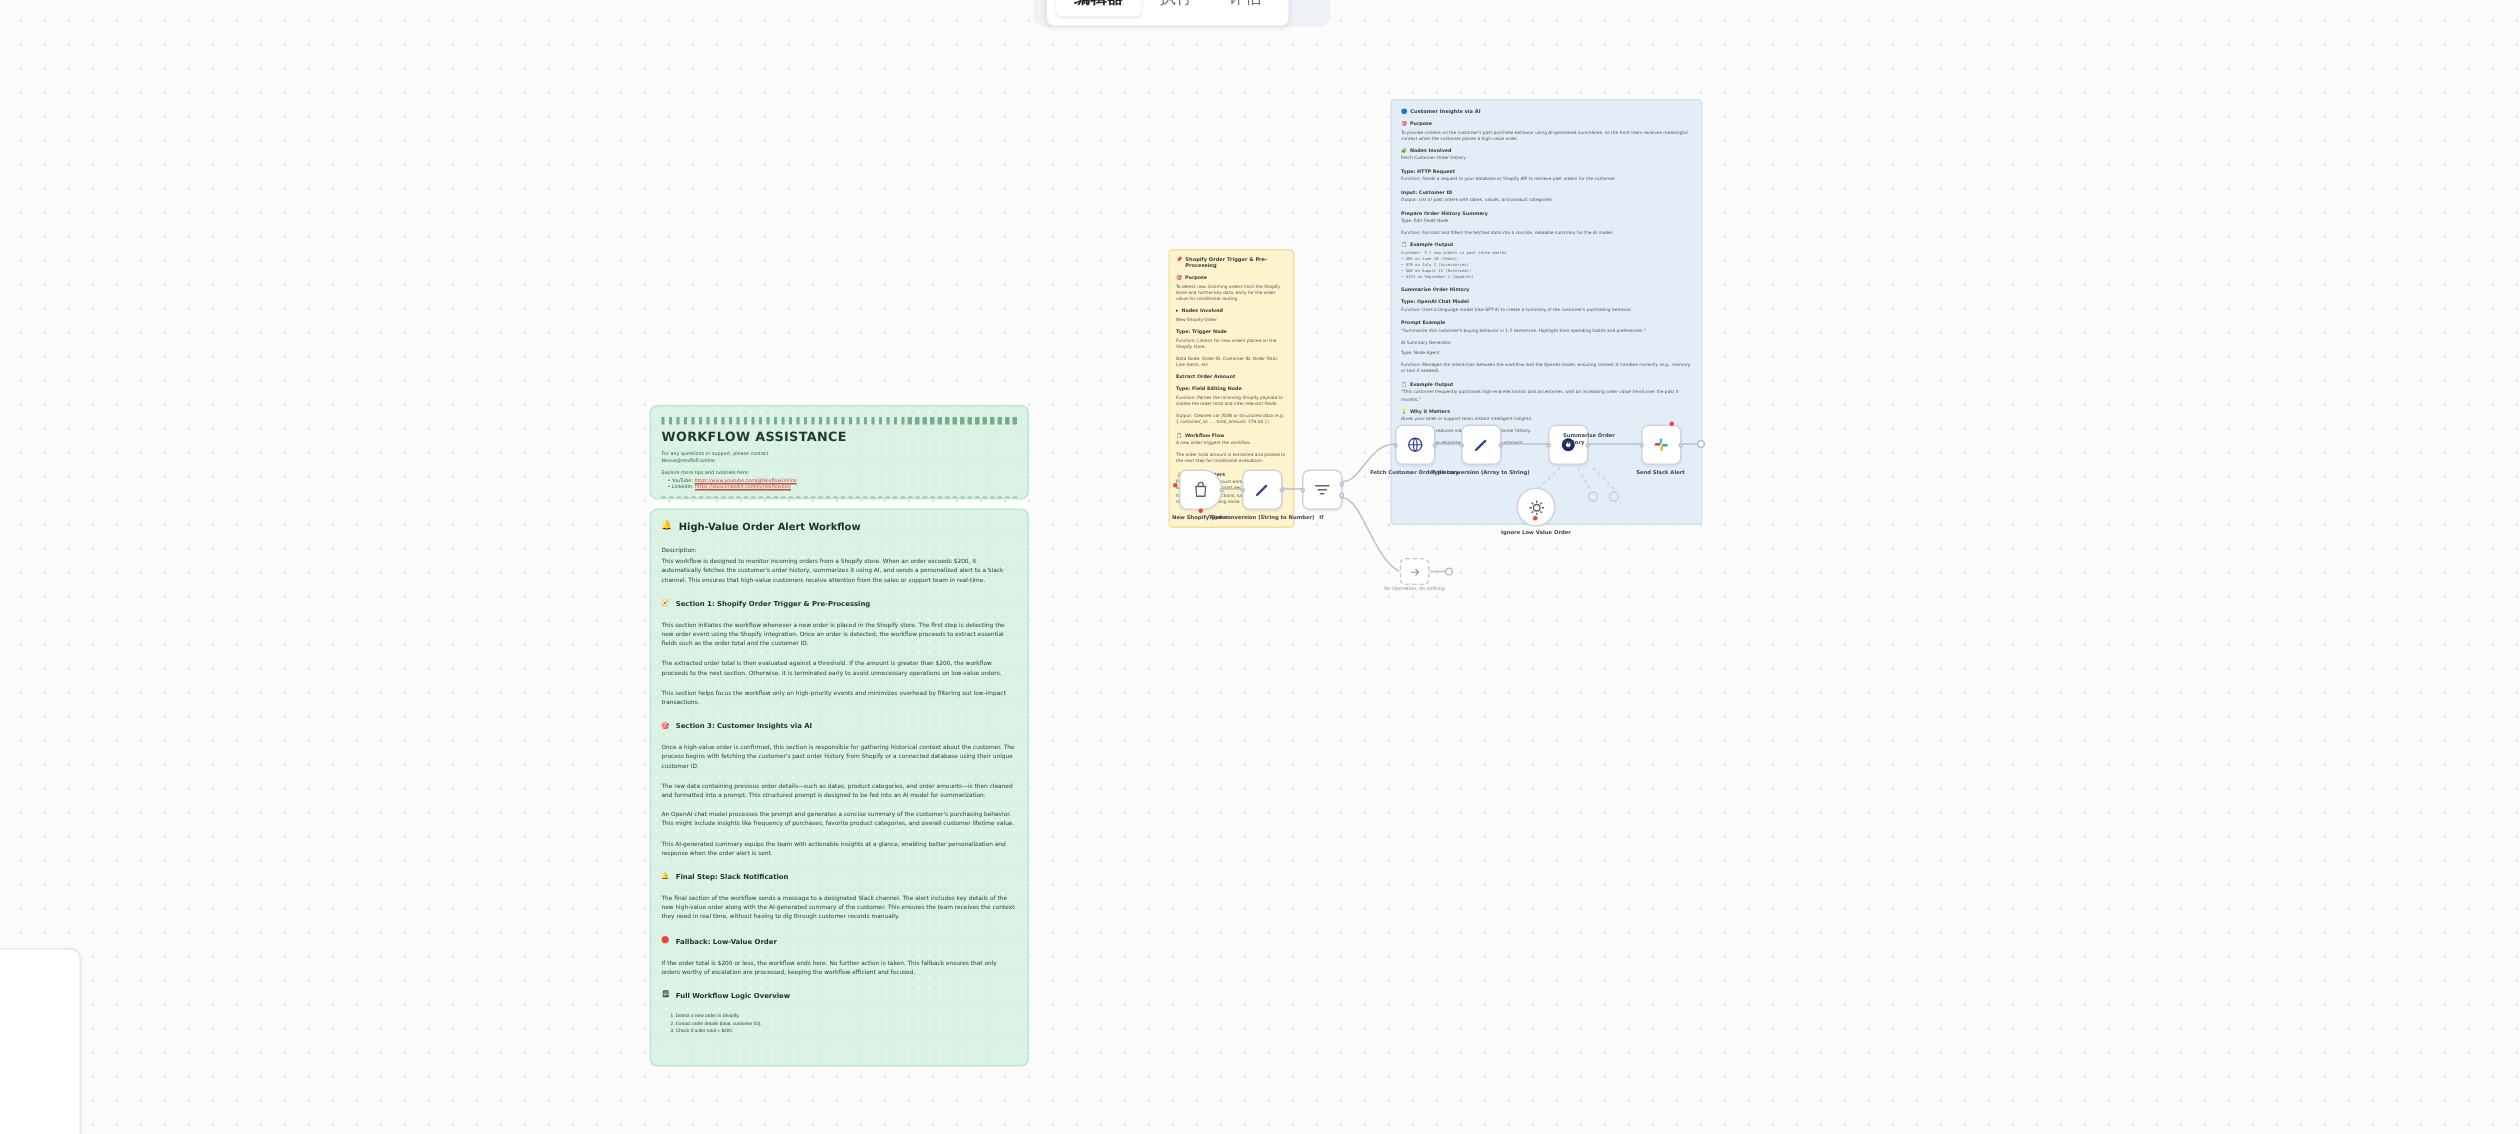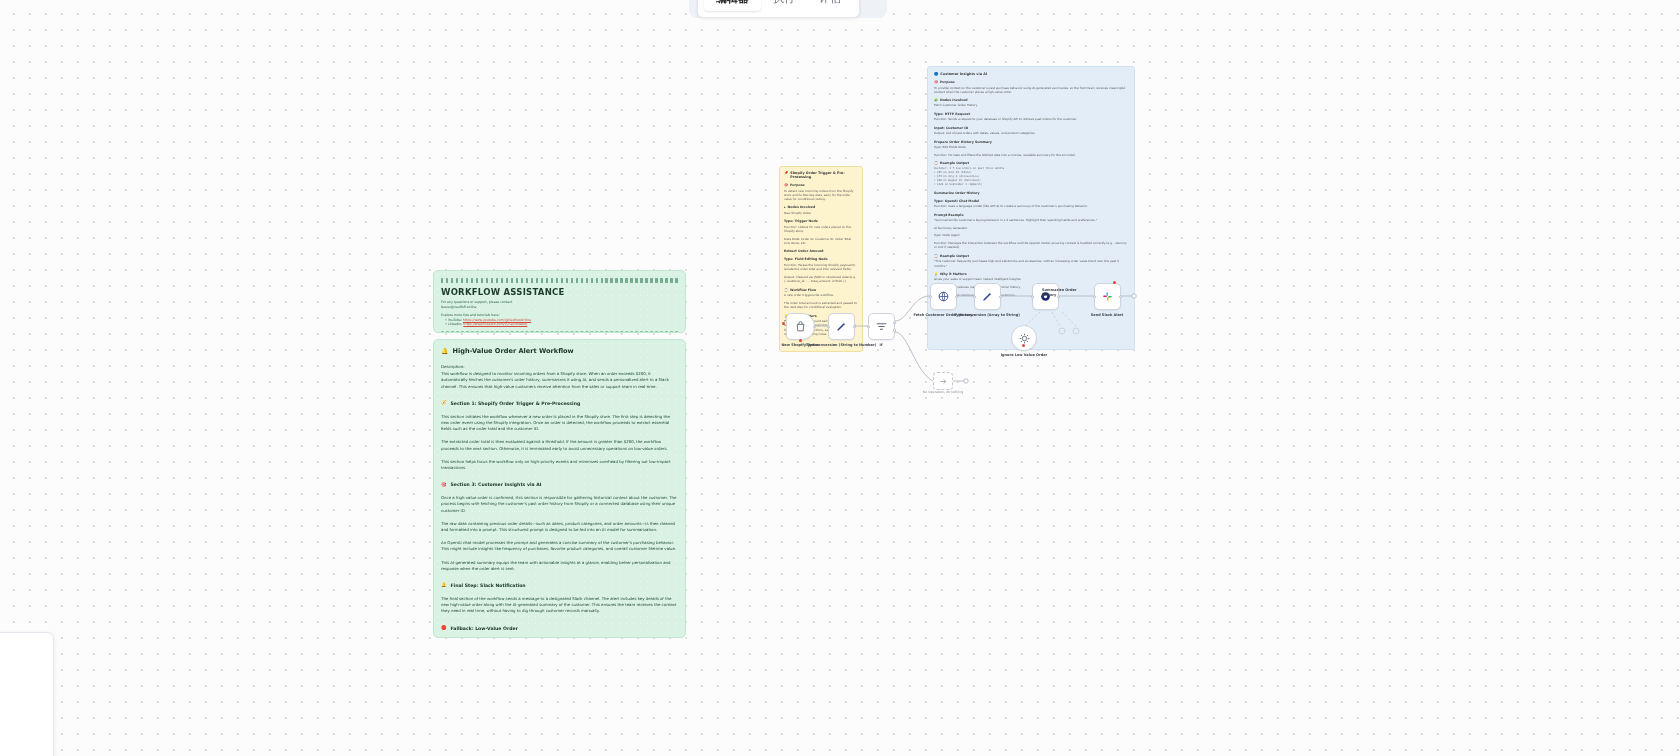--- a/index.html
+++ b/index.html
@@ -69,21 +69,21 @@
     font-size: 8.5px; font-weight: 700; letter-spacing: .25px;
     color: #1d3b2a; margin-bottom: 3px;
   }
   .tiny { font-size: 3.2px; line-height: 4.6px; color: #2f5c44; font-family: "DejaVu Sans", sans-serif; }
   .tiny a { color: #d1453b; text-decoration: underline; }
   .tiny .lbl { color: #2f5c44; }
   .divider-dotted { border-top: 1px dashed #8fc6a8; margin-top: 4px; }
 
   #doc-body {
     margin-top: 6px;
-    height: 299px;
+    height: 372px;
     padding: 7px 7px 0 7px;
   }
   .doc-h1 {
     display: flex; align-items: center; gap: 4px;
     font-family: "DejaVu Sans", sans-serif;
     font-size: 6.6px; font-weight: 700; color: #173324;
     margin-bottom: 9px;
   }
   .doc-h2 {
     display: flex; align-items: center; gap: 4px;

